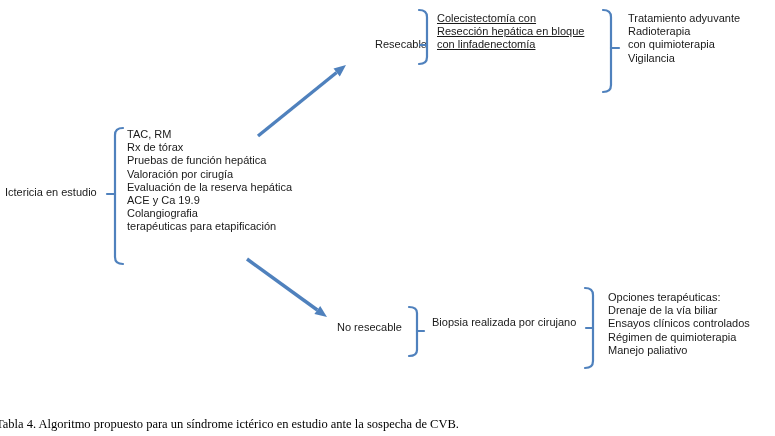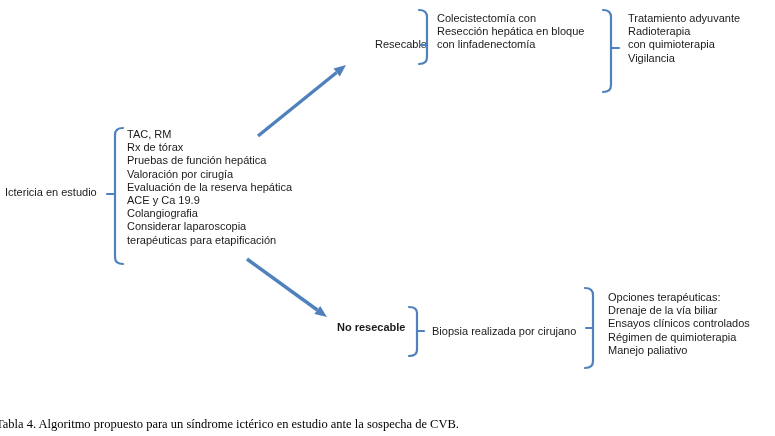--- a/index.html
+++ b/index.html
@@ -52,63 +52,62 @@
   </div>
 
   <div class="txt block" style="left:127px;top:128px;">
     <div>TAC, RM</div>
     <div>Rx de tórax</div>
     <div>Pruebas de función hepática</div>
     <div>Valoración por cirugía</div>
     <div>Evaluación de la reserva hepática</div>
     <div>ACE y Ca 19.9</div>
     <div>Colangiografia</div>
-    <div>Considerar laparoscopia</div>
     <div>terapéuticas para etapificación</div>
   </div>
 
   <div class="txt" style="left:351px;top:38px;padding-left:24px;">Resecable</div>
 
   <div class="brace" style="left:414px;top:8px;">
     <svg width="18" height="58" viewBox="0 0 18 58" fill="none" stroke="currentColor" stroke-width="2.2" stroke-linecap="round" stroke-linejoin="round">
       <path d="M5,2 Q13,2 13,9 L13,49 Q13,56 5,56"></path>
       <path d="M13,37 L6,37"></path>
     </svg>
   </div>
 
-  <div class="txt block" style="left:437px;top:12px;">
+  <div class="txt block" style="left:437px;top:12px;text-decoration:underline;">
     <div>Colecistectomía con</div>
     <div>Resección hepática en bloque</div>
     <div>con linfadenectomía</div>
   </div>
 
   <div class="brace" style="left:600px;top:8px;">
     <svg width="22" height="86" viewBox="0 0 22 86" fill="none" stroke="currentColor" stroke-width="2.2" stroke-linecap="round" stroke-linejoin="round">
       <path d="M3,2 Q11,2 11,9 L11,77 Q11,84 3,84"></path>
       <path d="M11,40 L19,40"></path>
     </svg>
   </div>
 
   <div class="txt block" style="left:628px;top:12px;">
     <div>Tratamiento adyuvante</div>
     <div>Radioterapia</div>
     <div>con quimioterapia</div>
     <div>Vigilancia</div>
   </div>
 
-  <div class="txt" style="left:337px;top:321px;font-weight:bold;">No resecable</div>
+  <div class="txt" style="left:337px;top:321px;">No resecable</div>
 
   <div class="brace" style="left:407px;top:305px;">
     <svg width="20" height="53" viewBox="0 0 20 53" fill="none" stroke="currentColor" stroke-width="2.2" stroke-linecap="round" stroke-linejoin="round">
       <path d="M2,2 Q10,2 10,8 L10,45 Q10,51 2,51"></path>
       <path d="M10,26 L17,26"></path>
     </svg>
   </div>
 
-  <div class="txt block" style="left:432px;top:316px;margin-top:9px;">
+  <div class="txt block" style="left:432px;top:316px;">
     <div>Biopsia realizada por cirujano</div>
   </div>
 
   <div class="brace" style="left:581px;top:286px;">
     <svg width="18" height="84" viewBox="0 0 18 84" fill="none" stroke="currentColor" stroke-width="2.2" stroke-linecap="round" stroke-linejoin="round">
       <path d="M4,2 Q12,2 12,9 L12,75 Q12,82 4,82"></path>
       <path d="M12,42 L5,42"></path>
     </svg>
   </div>
 

